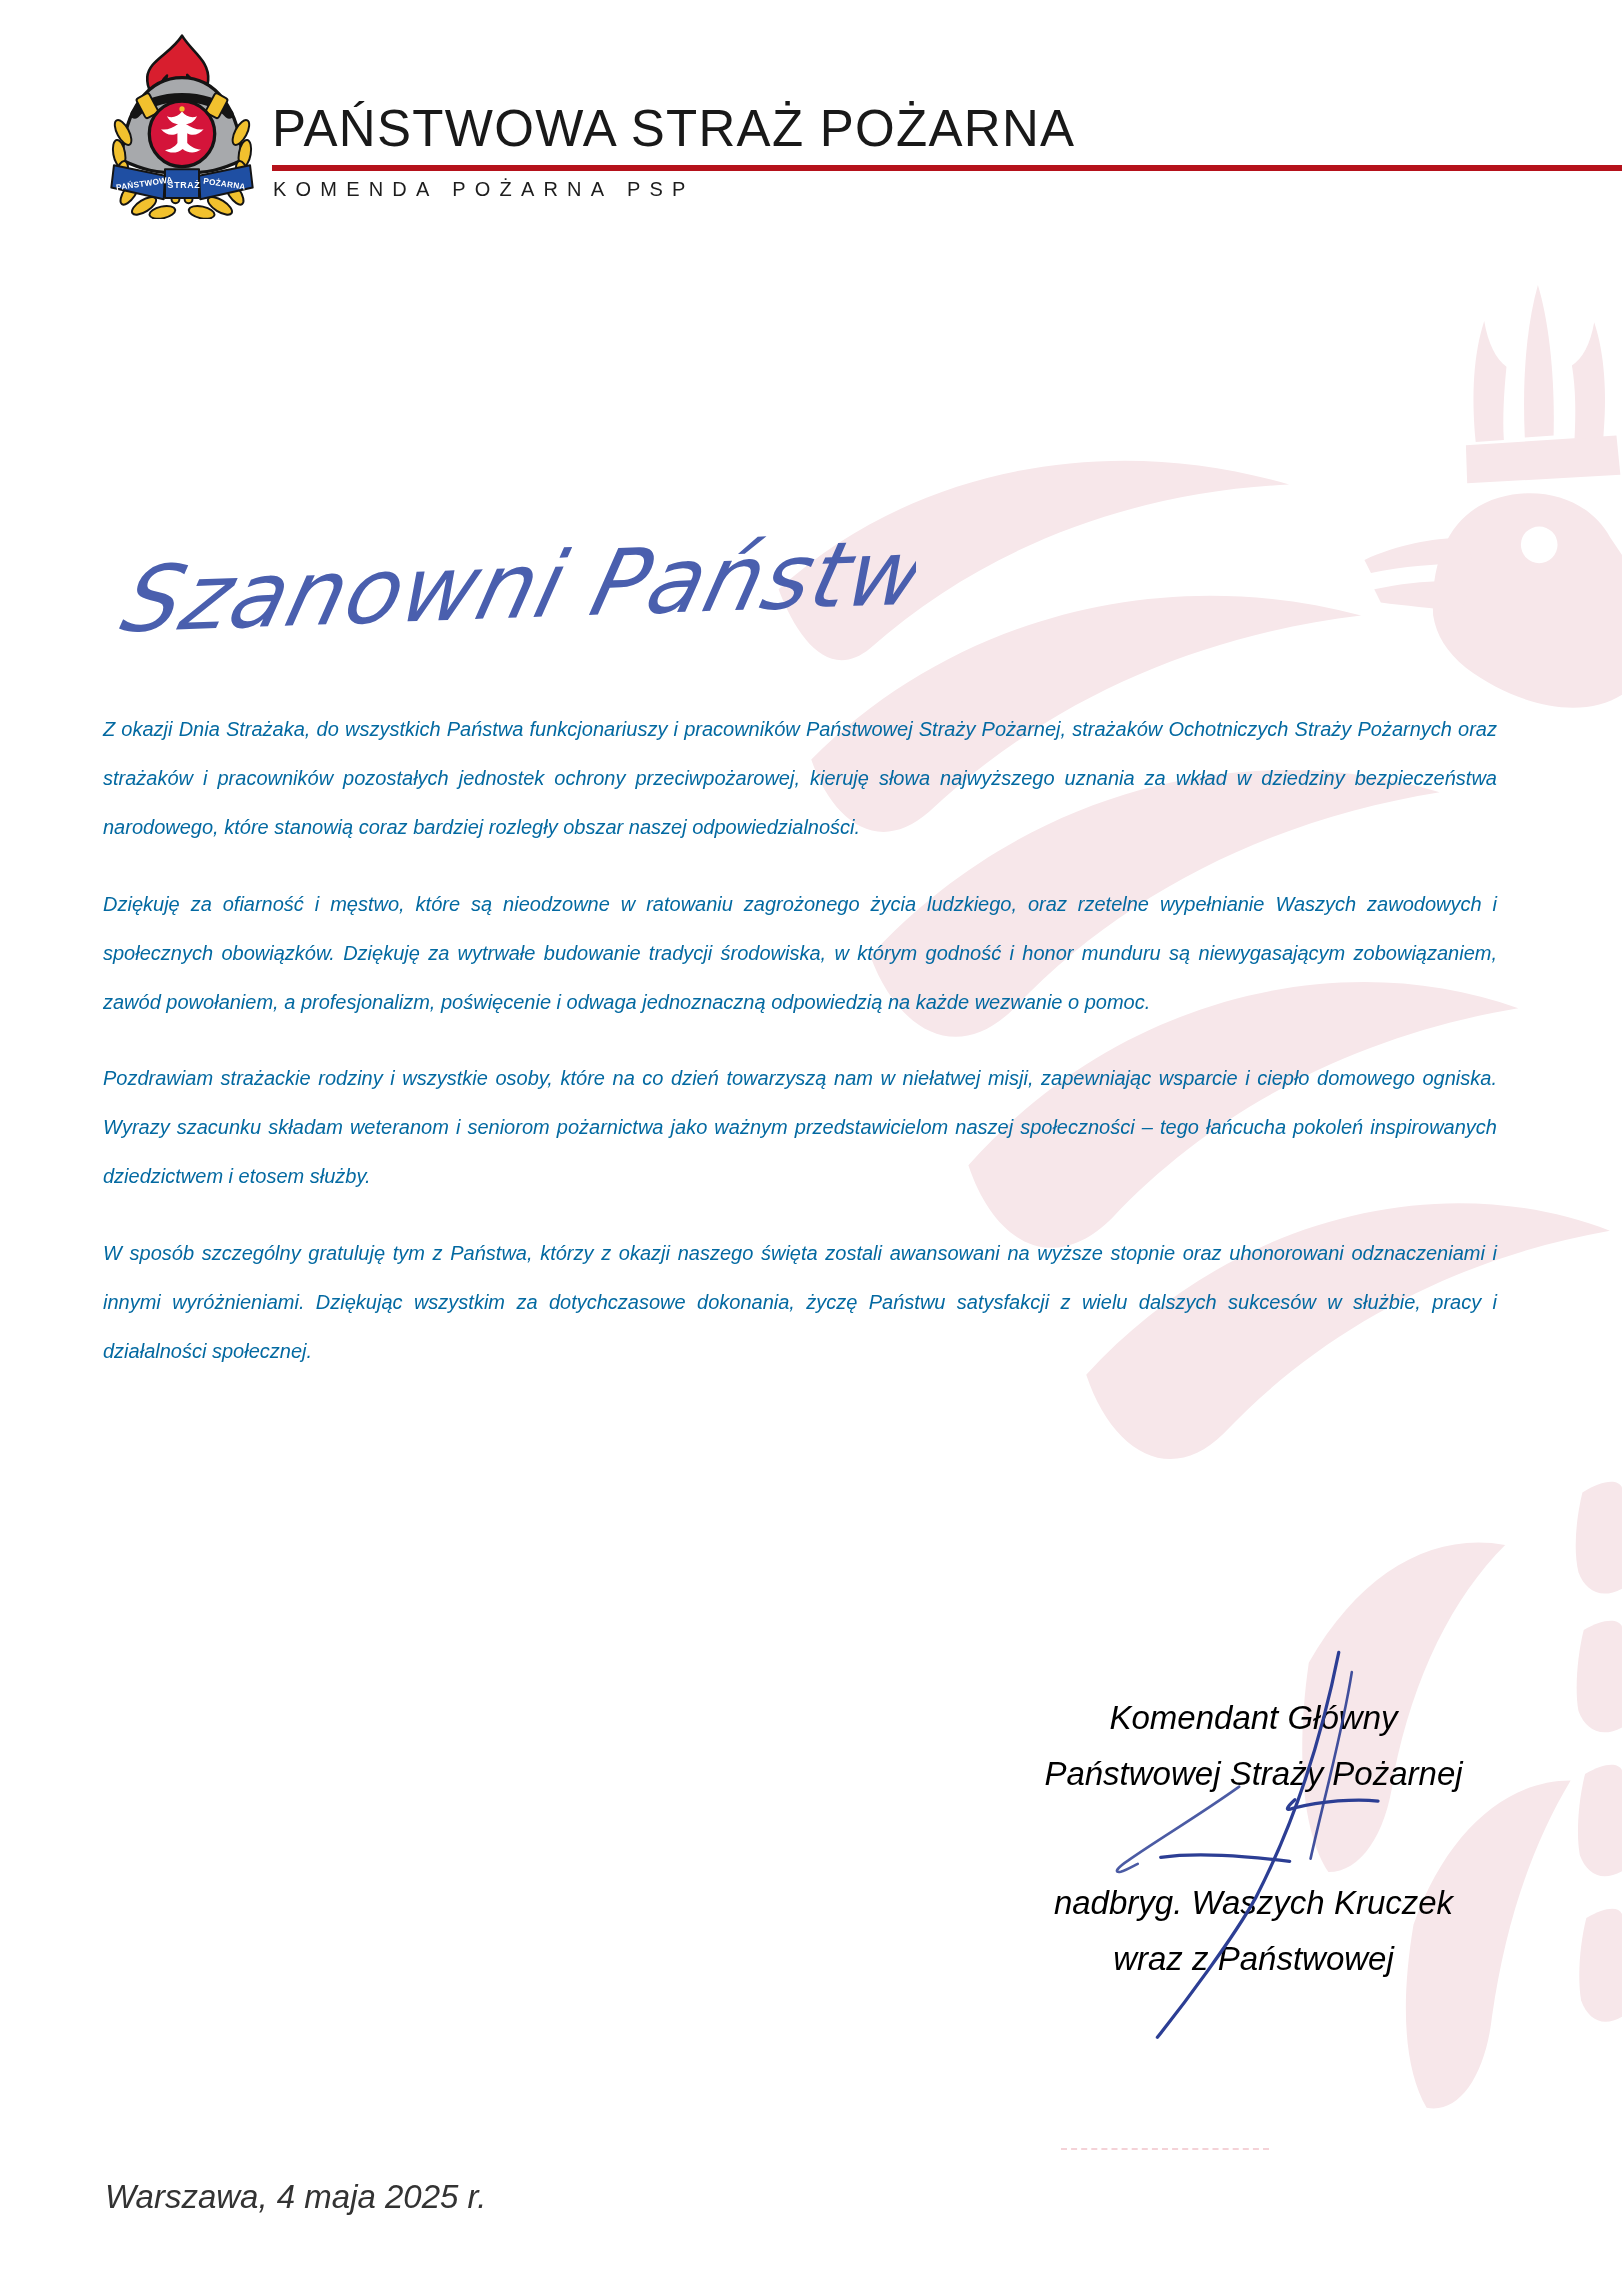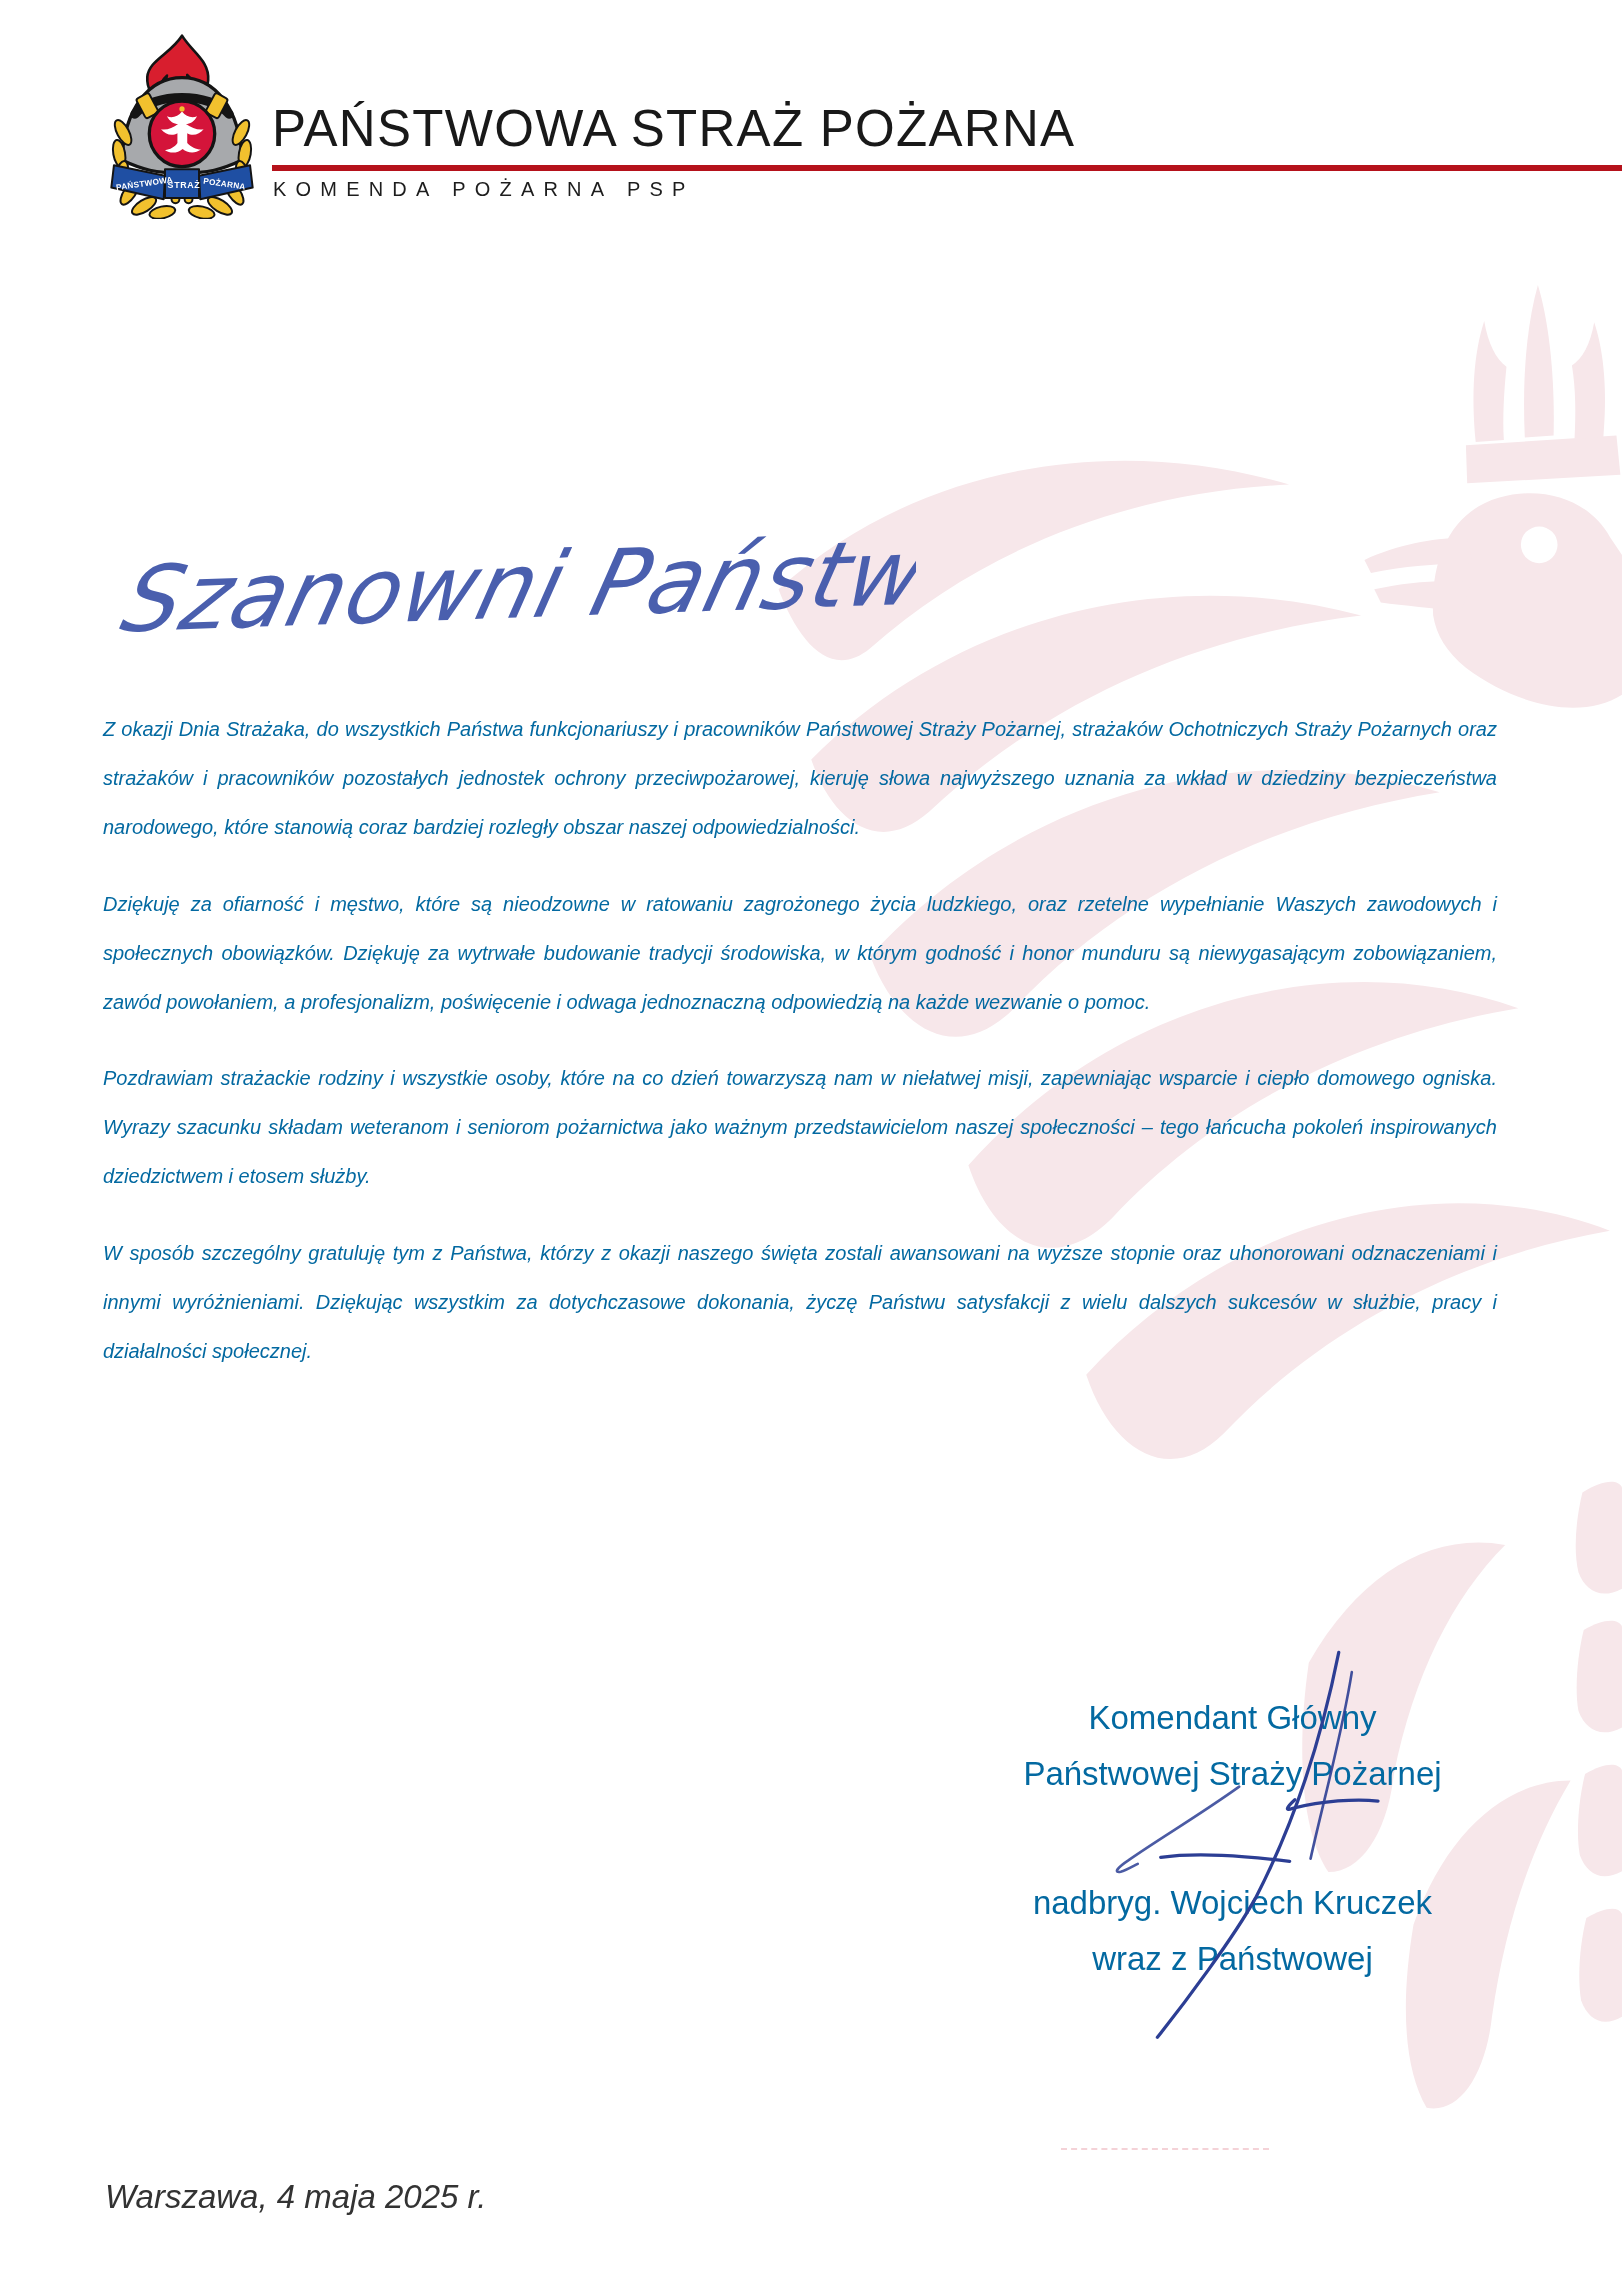--- a/index.html
+++ b/index.html
@@ -28,22 +28,22 @@
   
   .letter-body{position:absolute;left:103px;top:705px;width:1394px;}
   .letter-body p{
     margin:0 0 27.5px 0;
     font-style:italic;font-size:20px;line-height:49px;
     text-align:justify;color:#0369a1;
   }
   .letter-body p.last-par{margin-top:18px;}
   
   .sig-block{
-    position:absolute;left:1010px;top:1690px;width:445px;text-align:center;
-    font-size:33px;line-height:56px;color:#0369a1;
+    position:absolute;left:1031px;top:1690px;width:445px;text-align:center;
+    font-style:italic;font-size:33px;line-height:56px;color:#000000;
   }
   .sig-gap{height:73px;}
   .sig-scribble{position:absolute;left:1080px;top:1623px;width:308px;height:432px;}
   
   .dateline{
     position:absolute;left:105px;top:2178px;
     font-style:italic;font-size:33px;color:#333333;white-space:nowrap;
   }
 </style>
 </head>
@@ -136,21 +136,21 @@
     <p>Z okazji Dnia Strażaka, do wszystkich Państwa funkcjonariuszy i pracowników Państwowej Straży Pożarnej, strażaków Ochotniczych Straży Pożarnych oraz strażaków i pracowników pozostałych jednostek ochrony przeciwpożarowej, kieruję słowa najwyższego uznania za wkład w dziedziny bezpieczeństwa narodowego, które stanowią coraz bardziej rozległy obszar naszej odpowiedzialności.</p>
     <p>Dziękuję za ofiarność i męstwo, które są nieodzowne w ratowaniu zagrożonego życia ludzkiego, oraz rzetelne wypełnianie Waszych zawodowych i społecznych obowiązków. Dziękuję za wytrwałe budowanie tradycji środowiska, w którym godność i honor munduru są niewygasającym zobowiązaniem, zawód powołaniem, a profesjonalizm, poświęcenie i odwaga jednoznaczną odpowiedzią na każde wezwanie o pomoc.</p>
     <p>Pozdrawiam strażackie rodziny i wszystkie osoby, które na co dzień towarzyszą nam w niełatwej misji, zapewniając wsparcie i ciepło domowego ogniska. Wyrazy szacunku składam weteranom i seniorom pożarnictwa jako ważnym przedstawicielom naszej społeczności – tego łańcucha pokoleń inspirowanych dziedzictwem i etosem służby.</p>
     <p class="last-par">W sposób szczególny gratuluję tym z Państwa, którzy z okazji naszego święta zostali awansowani na wyższe stopnie oraz uhonorowani odznaczeniami i innymi wyróżnieniami. Dziękując wszystkim za dotychczasowe dokonania, życzę Państwu satysfakcji z wielu dalszych sukcesów w służbie, pracy i działalności społecznej.</p>
   </div>
 
   <div class="sig-block">
     <div>Komendant Główny</div>
     <div>Państwowej Straży Pożarnej</div>
     <div class="sig-gap"></div>
-    <div>nadbryg. Wojciech Kruczek</div>
+    <div>nadbryg. Waszych Kruczek</div>
     <div>wraz z Państwowej</div>
   </div>
 
   <svg class="sig-scribble" viewBox="0 0 470 660" aria-hidden="true">
     <g fill="none" stroke="#2c3e94" stroke-linecap="round">
       <path d="M395,45 C370,170 330,300 268,420 C235,480 160,580 118,633" stroke-width="5"></path>
       <path d="M415,75 C400,170 372,270 352,360" stroke-width="4" opacity="0.9"></path>
       <path d="M243,250 C180,295 120,330 73,363 C58,373 50,382 62,380 C70,378 80,372 88,368" stroke-width="4" opacity="0.85"></path>
       <path d="M328,270 C315,282 312,288 325,283 C370,272 420,268 455,272" stroke-width="5"></path>
       <path d="M123,358 C180,350 250,356 320,364" stroke-width="5"></path>

